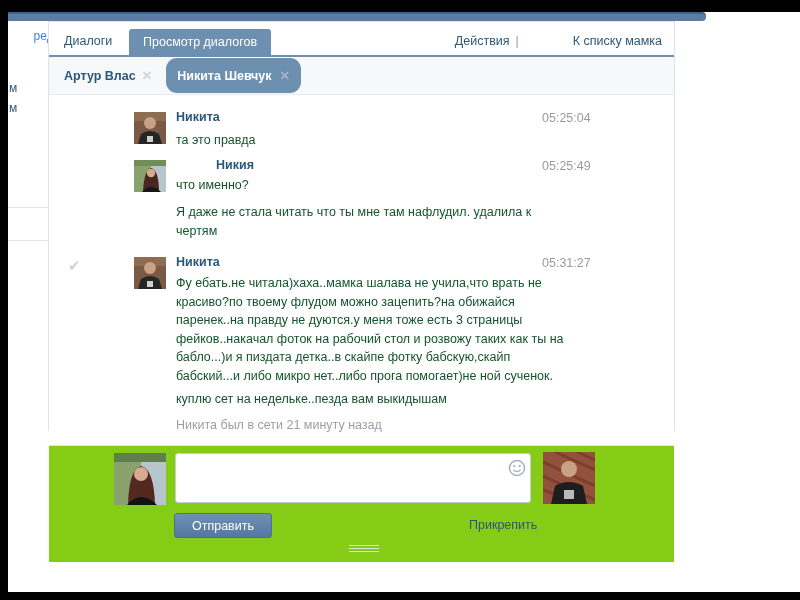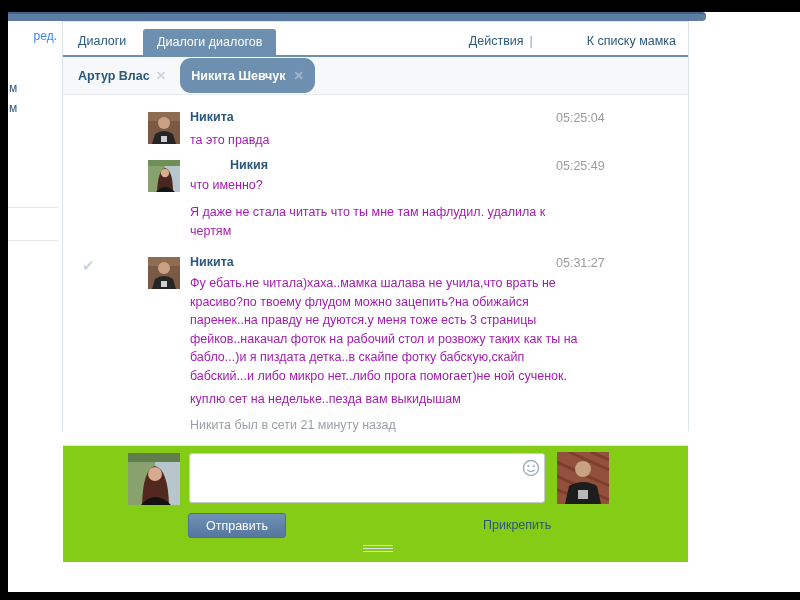--- a/index.html
+++ b/index.html
@@ -18,21 +18,21 @@
   
   .sidebar{position:absolute;left:8px;top:21px;width:54px;height:571px;background:#fff;}
   .sidebar-edit{position:absolute;right:5px;top:8px;color:#3b82f6;font-size:12px;cursor:pointer;}
   .side-frag{position:absolute;left:1px;color:#2b587a;font-size:12px;cursor:pointer;}
   .side-frag.f1{top:60px;}
   .side-frag.f2{top:80px;}
   .side-div{position:absolute;left:0;width:50px;height:0;border-top:1px solid #e6e6e6;}
   .side-div.d1{top:186px;}
   .side-div.d2{top:219px;}
   
-  .panel{position:absolute;left:62px;top:21px;width:627px;height:410px;background:#fff;
+  .panel{position:absolute;left:48px;top:21px;width:627px;height:410px;background:#fff;
     border:1px solid #dde3eb;}
   
   .tabrow{position:relative;height:33px;}
   .tab-link{position:absolute;left:15px;top:12px;color:#2b587a;cursor:pointer;}
   .tab-active{position:absolute;left:80px;top:7px;height:26px;line-height:26px;padding:0 14px;
     background:#6d8fb0;color:#fff;border-radius:3px 3px 0 0;cursor:pointer;}
   .tab-actions{position:absolute;right:12px;top:12px;white-space:nowrap;}
   .tab-actions a{color:#2b587a;text-decoration:none;cursor:pointer;margin-left:48px;}
   .tab-sep{color:#8fa3bb;margin:0 6px;}
   .tab-underline{height:2px;background:#6d8fb0;}
@@ -43,21 +43,21 @@
   .filter-plain .x{color:#ccd4de;font-weight:bold;margin-left:6px;cursor:pointer;}
   .filter-chip{margin-left:14px;background:#6d8fb0;border-radius:11px;padding:10px 11px;
     color:#fff;font-weight:bold;cursor:pointer;}
   .filter-chip .x{color:#a3b5ca;margin-left:8px;cursor:pointer;}
   
   .messages{position:relative;height:350px;background:#fff;}
   .av32{position:absolute;left:85px;width:32px;height:32px;cursor:pointer;}
   .av32 svg,.av52 svg{display:block;width:100%;height:100%;}
   .msg-name{position:absolute;left:127px;font-weight:bold;color:#2b587a;cursor:pointer;}
   .msg-time{position:absolute;left:493px;color:#9b9b9b;}
-  .msg-text{position:absolute;left:127px;color:#a21caf;line-height:18.5px;white-space:pre-line;width:450px;}
+  .msg-text{position:absolute;left:127px;color:#14532d;line-height:18.5px;white-space:pre-line;width:450px;}
   .msg-check{position:absolute;left:19px;color:#c9d2de;font-size:15px;}
   .status-line{position:absolute;left:127px;top:323px;color:#9a9fa5;}
   
   .composer{position:relative;height:117px;background:#84cc16;border-top:1px solid #e4e4e4;}
   .av52{position:absolute;width:52px;height:52px;cursor:pointer;}
   .av-left{left:65px;top:7px;}
   .av-right{left:494px;top:6px;}
   .msg-input{position:absolute;left:126px;top:7px;width:356px;height:50px;border:1px solid #c7ccd1;
     border-radius:3px;resize:none;padding:5px 26px 5px 7px;font-family:"Liberation Sans",sans-serif;
     font-size:12.5px;outline:none;background:#fff;}
@@ -84,21 +84,21 @@
     <span class="side-frag f1">м</span>
     <span class="side-frag f2">м</span>
     <div class="side-div d1"></div>
     <div class="side-div d2"></div>
   </div>
 
   <div class="panel">
 
     <div class="tabrow">
       <span class="tab-link">Диалоги</span>
-      <span class="tab-active">Диалоги диалогов</span>
+      <span class="tab-active">Просмотр диалогов</span>
       <span class="tab-actions"><a>Действия</a><span class="tab-sep">|</span><a>К списку мамка</a></span>
     </div>
     <div class="tab-underline"></div>
 
     <div class="filterbar">
       <span class="filter-plain"><span>Артур Влас</span><span class="x">✕</span></span>
       <span class="filter-chip"><span>Никита Шевчук</span><span class="x">✕</span></span>
     </div>
 
     <div class="messages">

